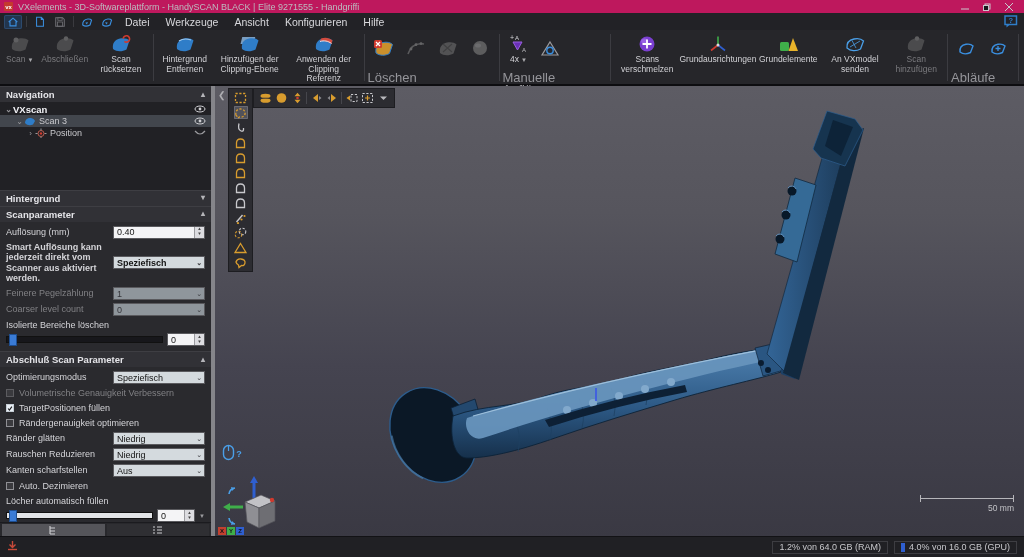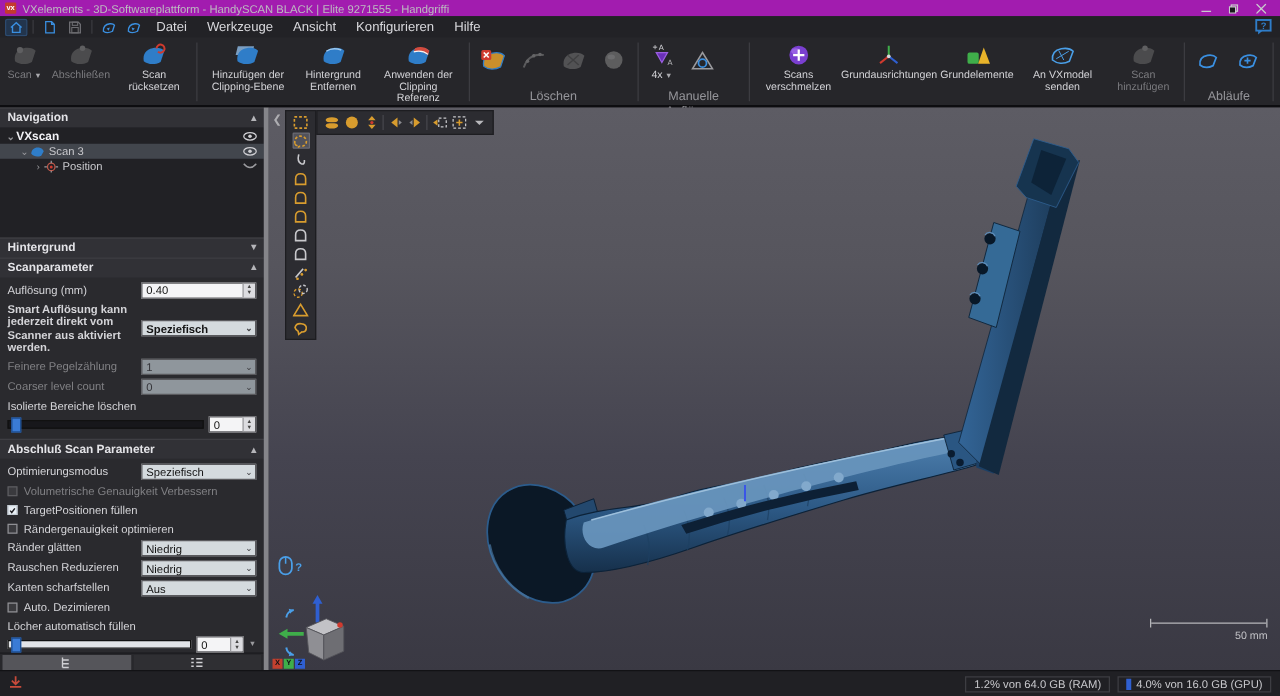--- a/index.html
+++ b/index.html
@@ -1,19 +1,19 @@
 <!DOCTYPE html>
 <html><head>
 <meta charset="utf-8">
 <style>
   html,body{margin:0;padding:0;background:#000;}
   .app{position:relative;width:1024px;height:557px;background:#222226;overflow:hidden;
        font-family:"Liberation Sans",sans-serif;color:#d6d6d6;-webkit-font-smoothing:antialiased;}
   
-  .titlebar{height:13px;background:#a21caf;display:flex;align-items:center;padding:0 4px;font-size:9px;color:#bcbcc0;}
+  .titlebar{height:13px;background:#be185d;display:flex;align-items:center;padding:0 4px;font-size:9px;color:#bcbcc0;}
   .applogo{width:9px;height:9px;background:#c43a2e;border-radius:1px;margin-right:5px;display:flex;align-items:center;justify-content:center;color:#fff;font-size:6px;font-weight:bold;}
   .wctrl{margin-left:auto;display:flex;}
   .wbtn{width:22px;height:13px;display:flex;align-items:center;justify-content:center;color:#c9c9cd;}
   
   .menubar{height:17px;background:#222226;display:flex;align-items:center;padding:0 3px;font-size:10.5px;}
   .qicon{width:18px;height:14px;display:flex;align-items:center;justify-content:center;margin:0 1px;border-radius:2px;}
   .qicon svg{width:12px;height:12px;}
   .qicon.tile{background:#22354d;box-shadow:0 0 0 1px #2c4a6e inset;}
   .qsep{width:1px;height:11px;background:#3a3a3f;margin:0 3px;}
   .menu-item{padding:0 8px;color:#d8d8dc;}
@@ -23,21 +23,21 @@
   .rgroup{display:flex;flex-direction:column;}
   .rbuttons{display:flex;flex:1;align-items:flex-start;}
   .rbtn{display:flex;flex-direction:column;align-items:center;padding:2px 4px 0 4px;max-width:66px;text-align:center;font-size:8.5px;line-height:1.12;color:#d2d2d6;}
   .rbtn .ricon{width:24px;height:21px;display:flex;align-items:center;justify-content:center;}
   .rbtn .ricon svg{width:22px;height:20px;}
   .rbtn .rlabel{margin-top:1px;}
   .rbtn.disabled{color:#7a7a7e;}
   .rbtn.disabled .ricon{opacity:.55;filter:grayscale(1);}
   .rbtn .caret{font-size:6px;color:#a9a9ad;margin-left:2px;}
   .rbtn.icononly{padding-top:6px;}
-  .rgroup-label{font-size:10px;color:#95959a;text-align:center;height:12px;line-height:12px;}
+  .rgroup-label{font-size:13px;color:#95959a;text-align:left;height:12px;line-height:12px;}
   .rsep{width:1px;background:#3c3c41;margin:3px 3px;}
   
   .main{position:absolute;top:86px;left:0;right:0;bottom:20px;display:flex;}
   .sidebar{width:211px;background:#2a2a2e;display:flex;flex-direction:column;font-size:9px;}
   .splitter{width:4px;background:#85858a;}
   .panel-header{height:15px;min-height:15px;background:#313136;border-top:1px solid #3e3e43;display:flex;align-items:center;padding:0 6px;font-size:9.5px;font-weight:bold;color:#e4e4e8;}
   .panel-header .chev{margin-left:auto;color:#b5b5b9;font-size:8px;line-height:1;}
   .nav-tree{height:150px;background:#212125;padding-top:1px;}
   .tree-row{height:12px;display:flex;align-items:center;color:#c9c9cd;font-size:9px;}
   .tree-row.selected{background:#42464d;}
@@ -207,34 +207,34 @@
           </div>
         </div>
         <div class="rgroup-label"></div>
       </div>
       <div class="rsep"></div>
       <div class="rgroup">
         <div class="rbuttons">
           <div class="rbtn">
             <div class="ricon">
               <svg width="22" height="20" viewBox="0 0 22 20">
+                <path d="M3,15 C2,9 5,5.5 10,4.5 C14,3.7 17.5,4.5 19.5,6.5 L16.5,15.5 C12,18 6.5,17.8 3,15 Z" fill="#2f7dc8" stroke="none" stroke-width="1"></path>
+                <path d="M5,7 C8,5 13,4.6 17,6" fill="none" stroke="#9cc6ec" stroke-width="1.2"></path>
+              </svg>
+            </div>
+            <div class="rlabel">Hintergrund Entfernen</div>
+          </div>
+          <div class="rbtn">
+            <div class="ricon">
+              <svg width="22" height="20" viewBox="0 0 22 20">
                 <rect x="4" y="3" width="13" height="7" fill="#8ab4dd" transform="skewX(-14)" opacity="0.85"></rect>
                 <path d="M3,15 C2,9 5,5.5 10,4.5 C14,3.7 17.5,4.5 19.5,6.5 L16.5,15.5 C12,18 6.5,17.8 3,15 Z" fill="#2f7dc8" stroke="none" stroke-width="1"></path>
               </svg>
             </div>
             <div class="rlabel">Hinzufügen der Clipping-Ebene</div>
-          </div>
-          <div class="rbtn">
-            <div class="ricon">
-              <svg width="22" height="20" viewBox="0 0 22 20">
-                <path d="M3,15 C2,9 5,5.5 10,4.5 C14,3.7 17.5,4.5 19.5,6.5 L16.5,15.5 C12,18 6.5,17.8 3,15 Z" fill="#2f7dc8" stroke="none" stroke-width="1"></path>
-                <path d="M5,7 C8,5 13,4.6 17,6" fill="none" stroke="#9cc6ec" stroke-width="1.2"></path>
-              </svg>
-            </div>
-            <div class="rlabel">Hintergrund Entfernen</div>
           </div>
           <div class="rbtn">
             <div class="ricon">
               <svg width="22" height="20" viewBox="0 0 22 20">
                 <path d="M3,15 C2,9 5,5.5 10,4.5 C14,3.7 17.5,4.5 19.5,6.5 L16.5,15.5 C12,18 6.5,17.8 3,15 Z" fill="#2f7dc8" stroke="none" stroke-width="1"></path>
                 <path d="M8,4.5 C12,3 16,3.5 19.5,6.5 L18.3,10 C14,7 10,6.5 7,7.5 Z" fill="#d24b3e"></path>
                 <path d="M7,7.5 C11,6.3 15,6.8 18.5,9.5" fill="none" stroke="#f4f4f6" stroke-width="0.9"></path>
               </svg>
             </div>
             <div class="rlabel">Anwenden der Clipping Referenz</div>

